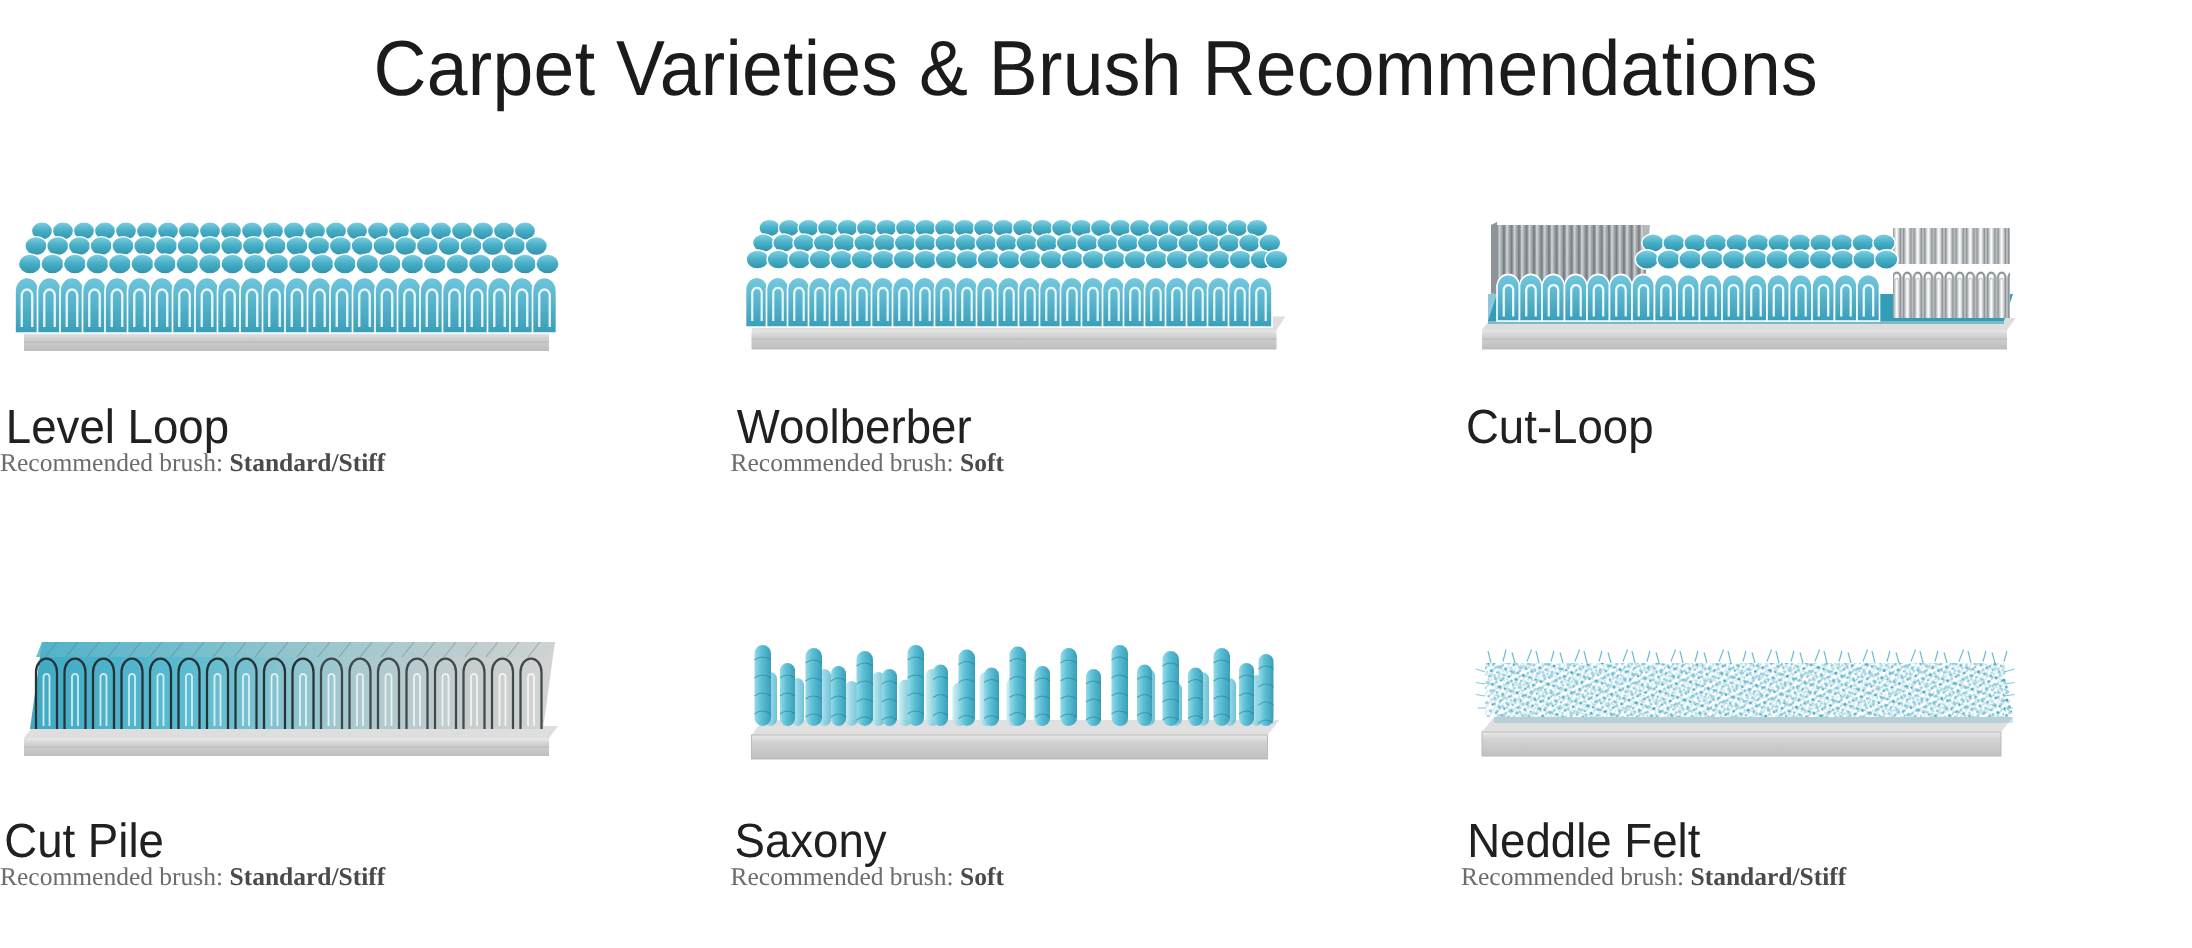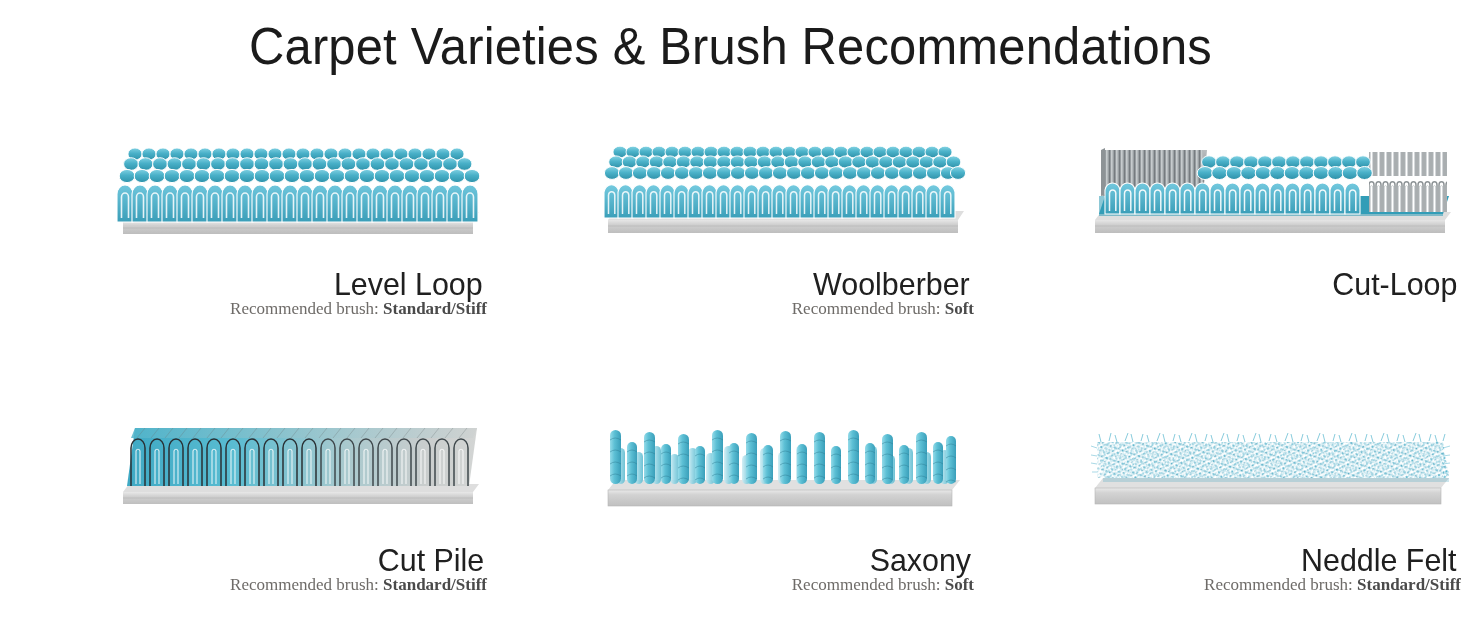--- a/index.html
+++ b/index.html
@@ -35,21 +35,21 @@
     width: 1461px;
     display: grid;
     grid-template-columns: repeat(3, 1fr);
     grid-template-rows: 280px 280px;
   }
 
   .cell {
     position: relative;
     display: flex;
     flex-direction: column;
-    align-items: flex-end;
+    align-items: flex-start;
   }
 
   .art-wrap {
     width: 380px;
     height: 110px;
     position: relative;
     margin-top: 26px;
   }
   .art-wrap svg {
     display: block;

